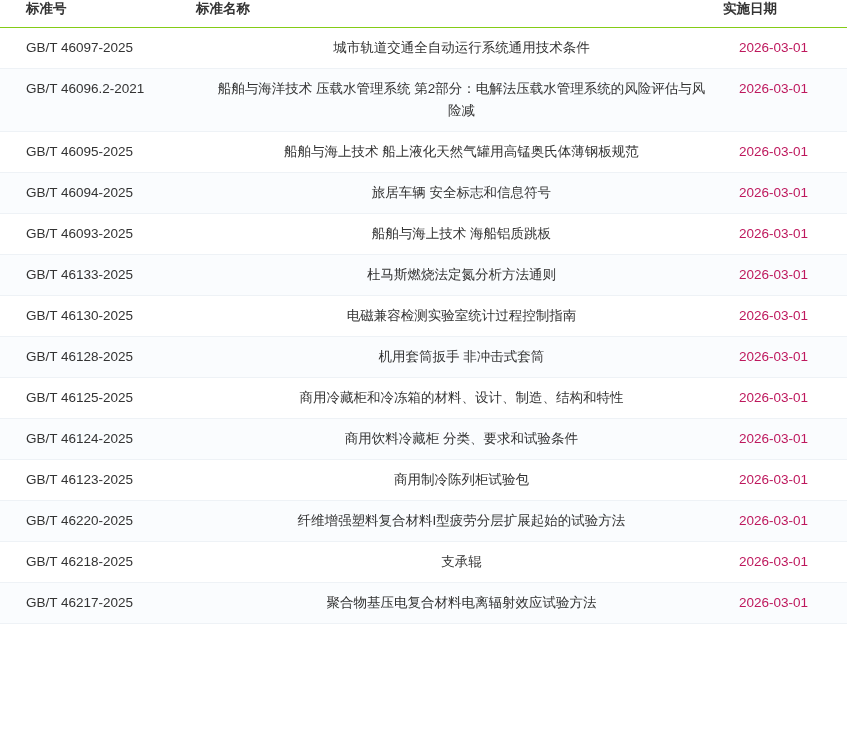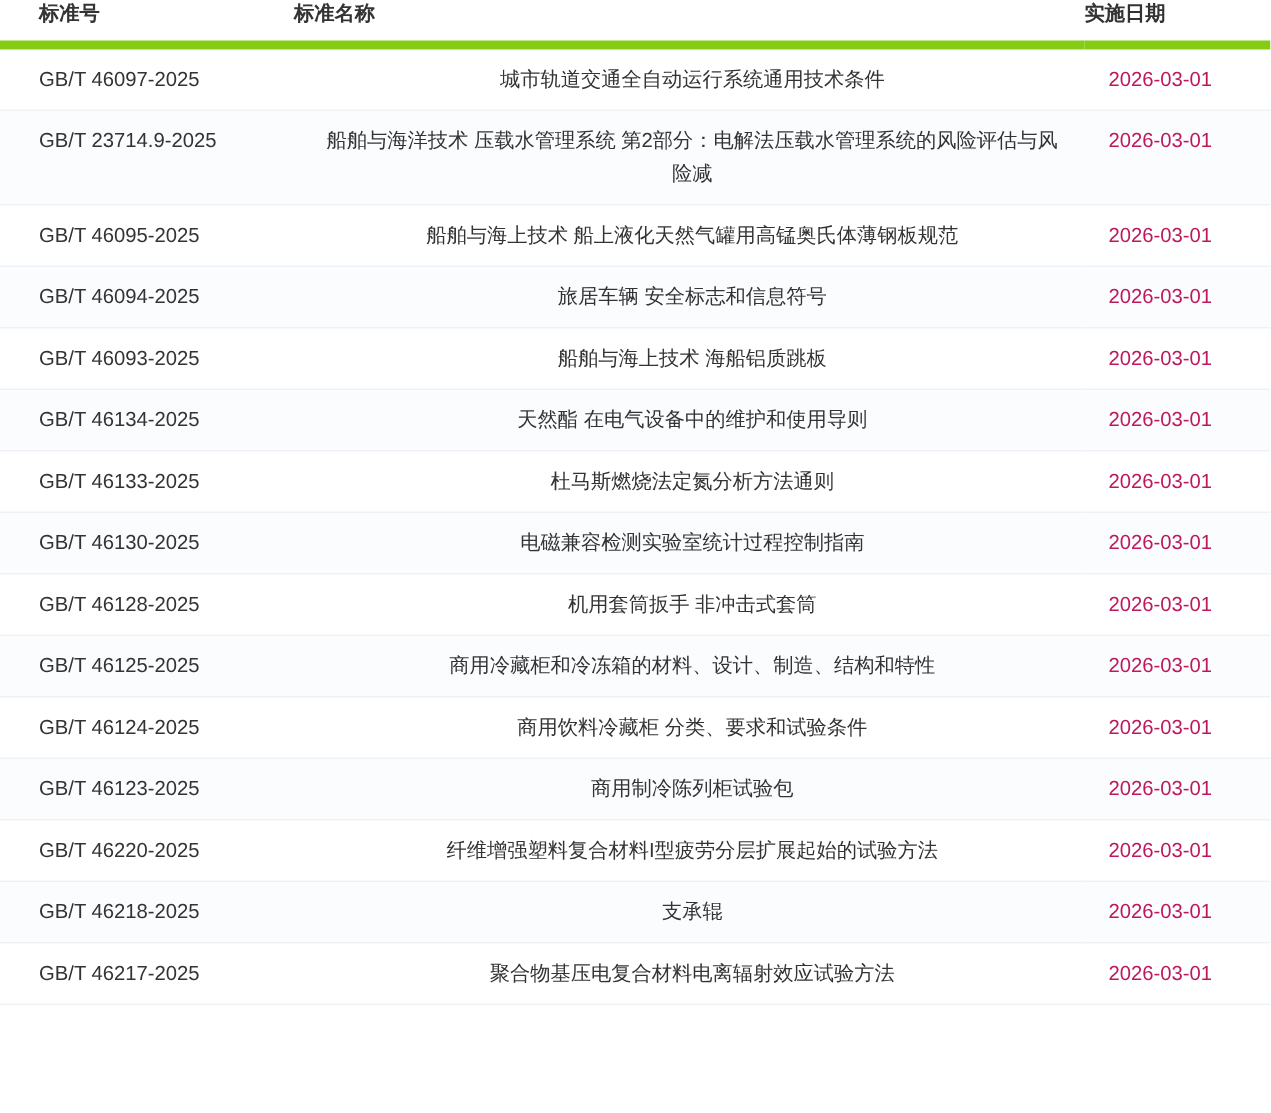--- a/index.html
+++ b/index.html
@@ -24,21 +24,21 @@
   .std-table col.c-name { width: 527px; }
   .std-table col.c-date { width: 124px; }
 
   .std-table thead th {
     font-weight: bold;
     font-size: 13.5px;
     color: #333333;
     text-align: left;
     padding: 0 0 9px 0;
     vertical-align: bottom;
-    border-bottom: 6px solid #84cc16;
+    border-bottom: 1px solid #84cc16;
     background: #ffffff;
   }
   .std-table thead th.h-code { padding-left: 26px; }
   .std-table thead th.h-name { padding-left: 0px; }
   .std-table thead th.h-date { padding-left: 0px; }
 
   .std-table tbody td {
     border-bottom: 1px solid #eef2f6;
     padding: 9px 16px;
     vertical-align: top;
@@ -86,42 +86,37 @@
       <th class="h-date">实施日期</th>
     </tr>
   </thead>
   <tbody id="table-body">
       <tr>
         <td class="t-code"><a class="code-link" href="#">GB/T 46097-2025</a></td>
         <td class="t-name"><a class="name-link" href="#">城市轨道交通全自动运行系统通用技术条件</a></td>
         <td class="t-date">2026-03-01</td>
       </tr>
       <tr>
-        <td class="t-code"><a class="code-link" href="#">GB/T 23714.9-2025</a></td>
+        <td class="t-code"><a class="code-link" href="#">GB/T 46096.2-2021</a></td>
         <td class="t-name"><a class="name-link" href="#">船舶与海洋技术 压载水管理系统 第2部分：电解法压载水管理系统的风险评估与风险减</a></td>
         <td class="t-date">2026-03-01</td>
       </tr>
       <tr>
         <td class="t-code"><a class="code-link" href="#">GB/T 46095-2025</a></td>
         <td class="t-name"><a class="name-link" href="#">船舶与海上技术 船上液化天然气罐用高锰奥氏体薄钢板规范</a></td>
         <td class="t-date">2026-03-01</td>
       </tr>
       <tr>
         <td class="t-code"><a class="code-link" href="#">GB/T 46094-2025</a></td>
         <td class="t-name"><a class="name-link" href="#">旅居车辆 安全标志和信息符号</a></td>
         <td class="t-date">2026-03-01</td>
       </tr>
       <tr>
         <td class="t-code"><a class="code-link" href="#">GB/T 46093-2025</a></td>
         <td class="t-name"><a class="name-link" href="#">船舶与海上技术 海船铝质跳板</a></td>
-        <td class="t-date">2026-03-01</td>
-      </tr>
-      <tr>
-        <td class="t-code"><a class="code-link" href="#">GB/T 46134-2025</a></td>
-        <td class="t-name"><a class="name-link" href="#">天然酯 在电气设备中的维护和使用导则</a></td>
         <td class="t-date">2026-03-01</td>
       </tr>
       <tr>
         <td class="t-code"><a class="code-link" href="#">GB/T 46133-2025</a></td>
         <td class="t-name"><a class="name-link" href="#">杜马斯燃烧法定氮分析方法通则</a></td>
         <td class="t-date">2026-03-01</td>
       </tr>
       <tr>
         <td class="t-code"><a class="code-link" href="#">GB/T 46130-2025</a></td>
         <td class="t-name"><a class="name-link" href="#">电磁兼容检测实验室统计过程控制指南</a></td>

